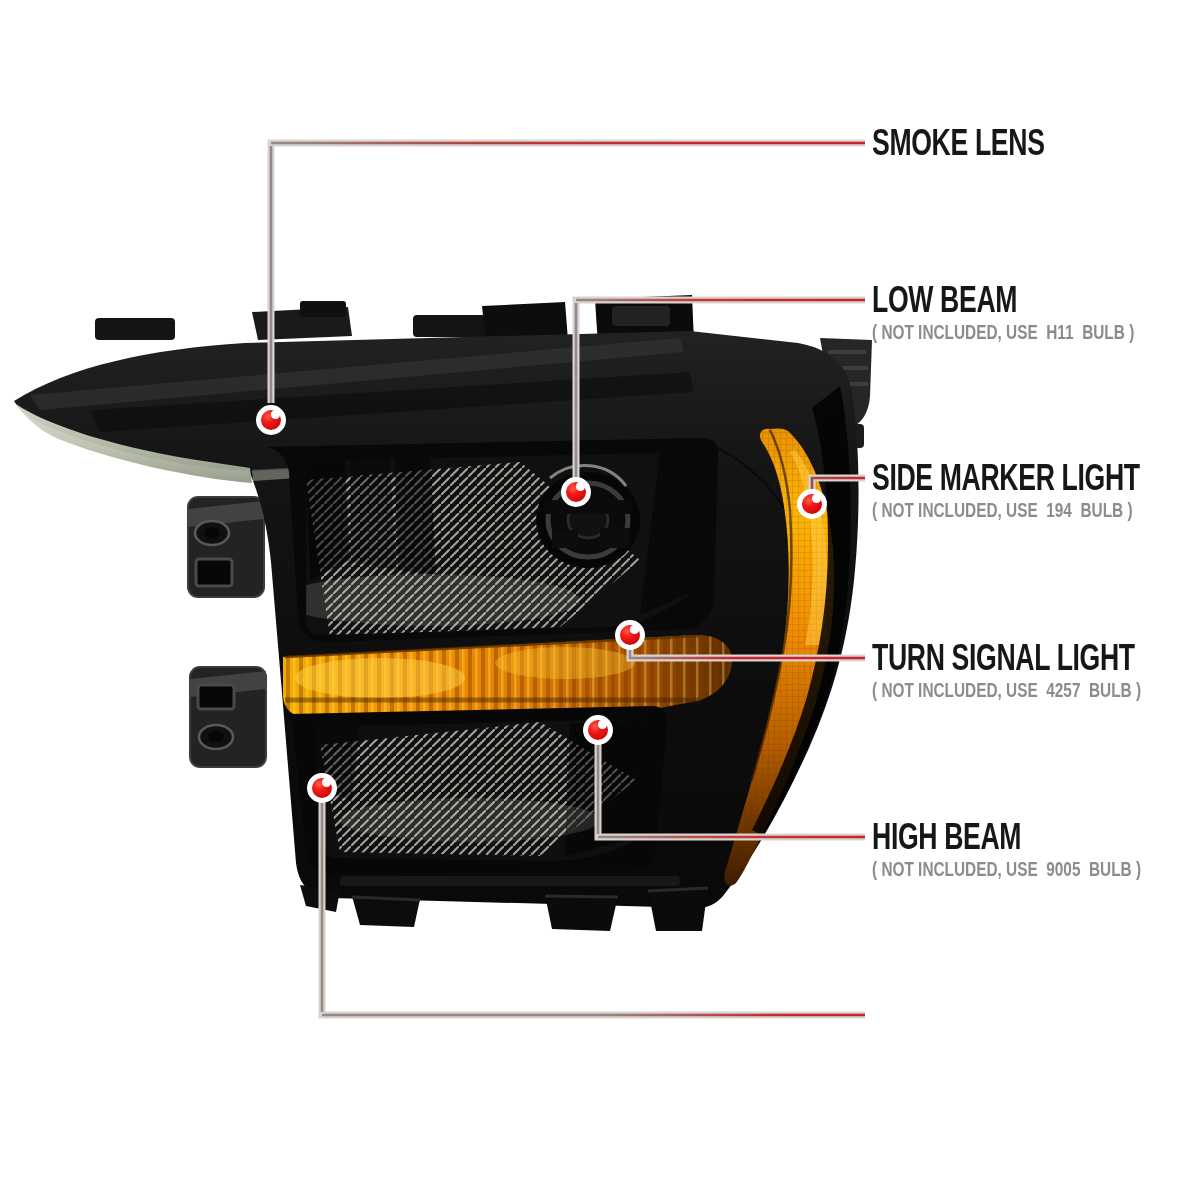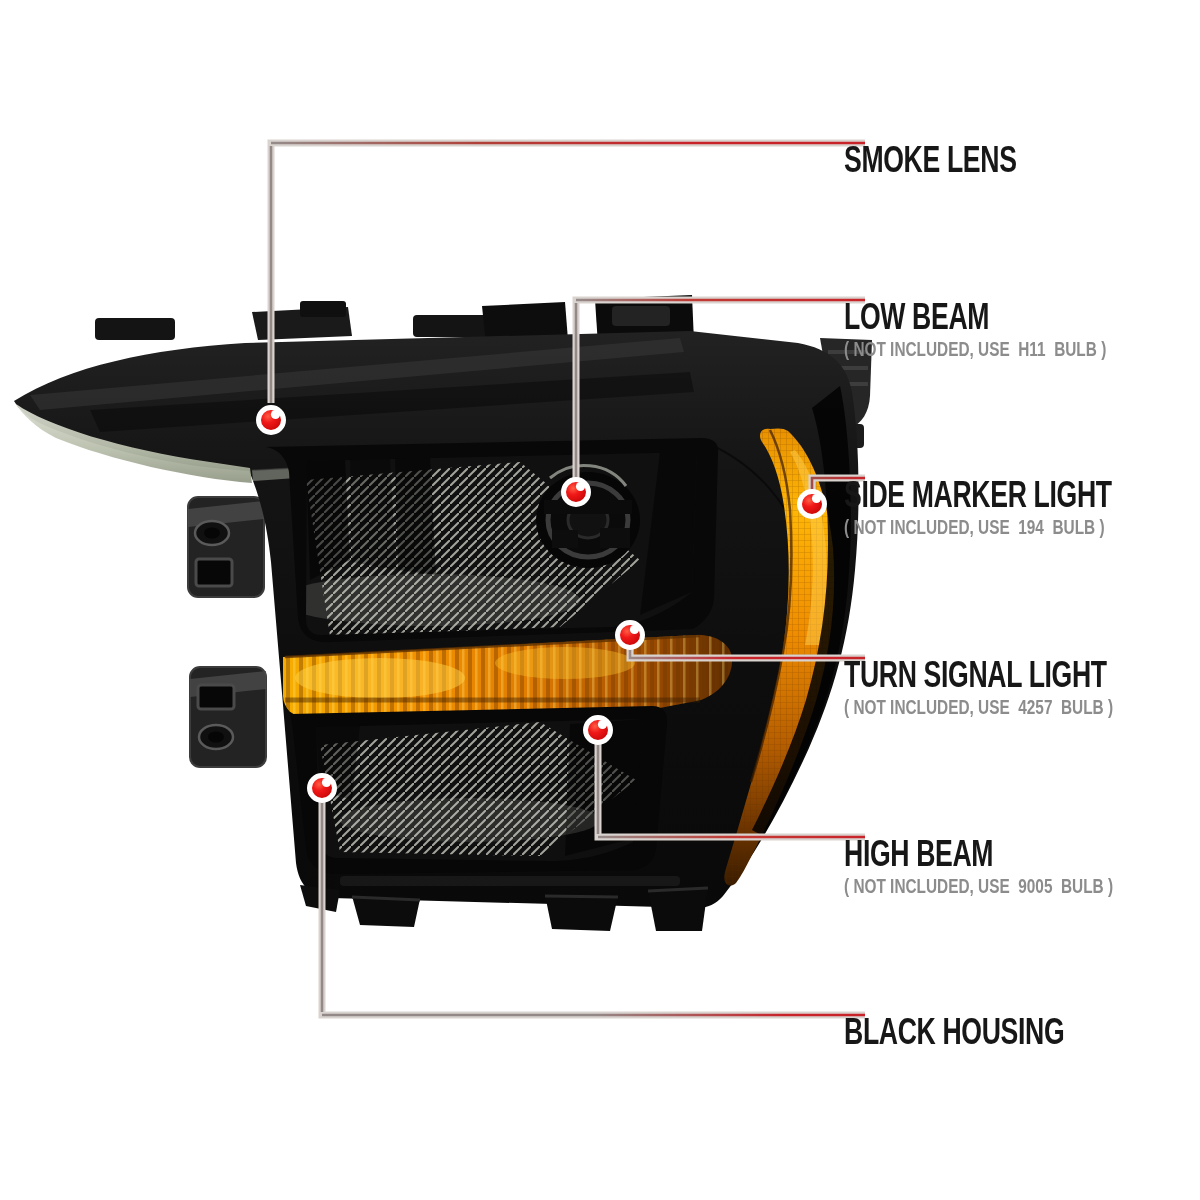--- a/index.html
+++ b/index.html
@@ -1,20 +1,20 @@
 <!DOCTYPE html>
 <html><head>
 <meta charset="utf-8">
 <style>
   html,body{margin:0;padding:0;background:#fff;}
   .stage{position:relative;width:1200px;height:1200px;background:#fff;overflow:hidden;
          font-family:"Liberation Sans",sans-serif;}
   .art,.overlay{position:absolute;left:0;top:0;width:1200px;height:1200px;}
   .overlay{pointer-events:none;}
-  .callout-label{position:absolute;left:844px;margin-top:17px;}
+  .callout-label{position:absolute;left:872px;}
   .c-title{font-weight:700;font-size:37px;line-height:40px;color:#171717;
            transform:scaleX(.72);transform-origin:0 0;white-space:pre;letter-spacing:-.5px;}
   .c-sub{font-weight:700;font-size:20.5px;line-height:22px;color:#8c8c8c;
          transform:scaleX(.75);transform-origin:0 0;white-space:pre;margin-top:1px;}
 </style>
 </head>
 <body>
 
 <div class="stage">
 
@@ -298,17 +298,14 @@
   <div class="callout-label" style="top:638px">
     <div class="c-title">TURN SIGNAL LIGHT</div>
     <div class="c-sub">( NOT INCLUDED, USE  4257  BULB )</div>
   </div>
 
   <div class="callout-label" style="top:817px">
     <div class="c-title">HIGH BEAM</div>
     <div class="c-sub">( NOT INCLUDED, USE  9005  BULB )</div>
   </div>
 
-  <div class="callout-label" style="top:995px">
-    <div class="c-title">BLACK HOUSING</div>
-  </div>
 
 </div>
 
 </body></html>

